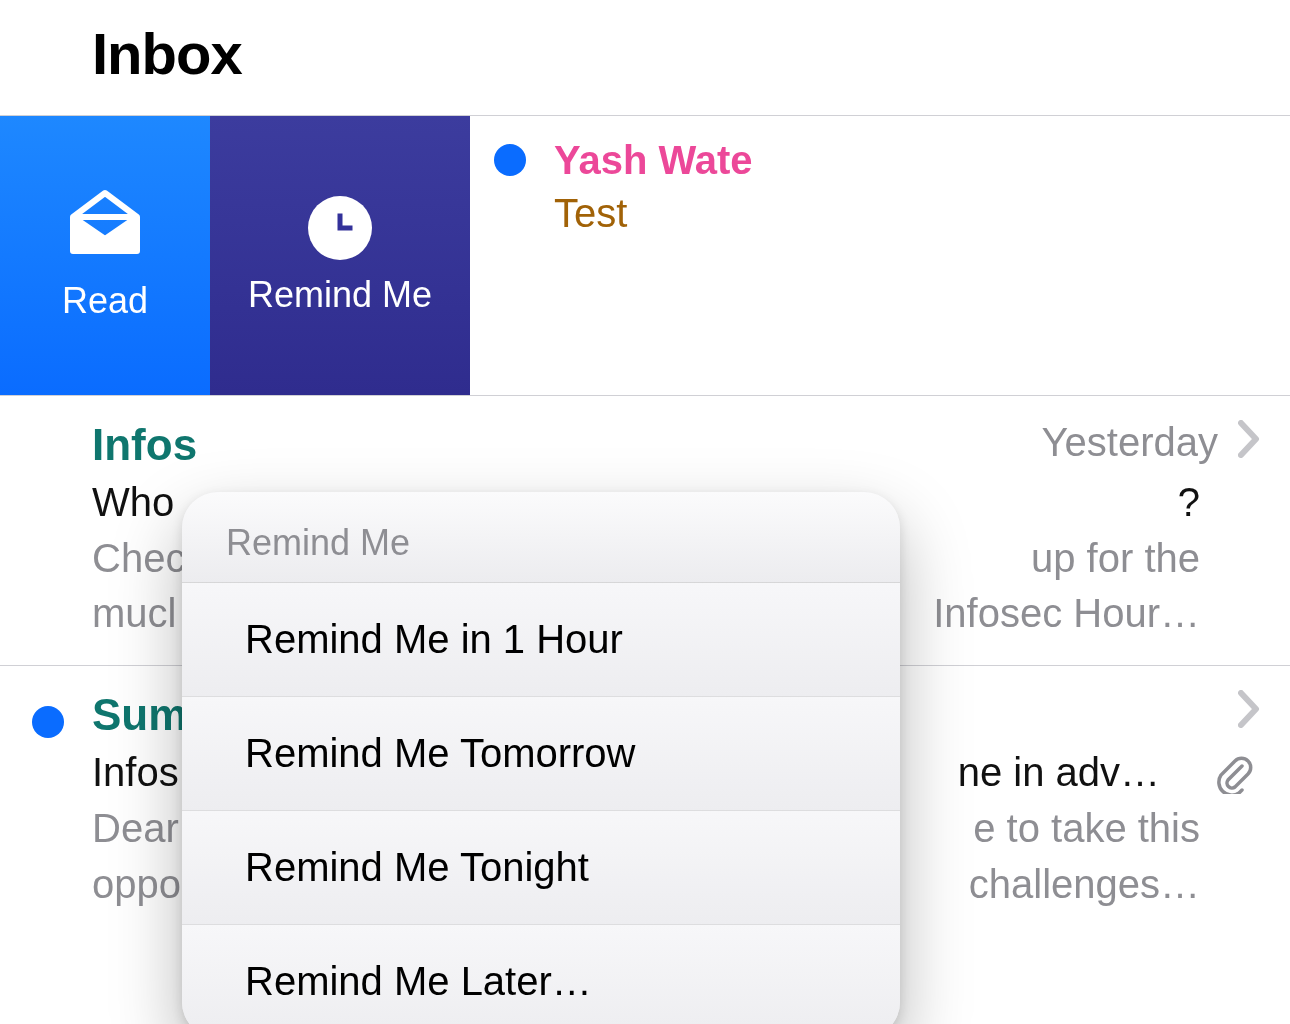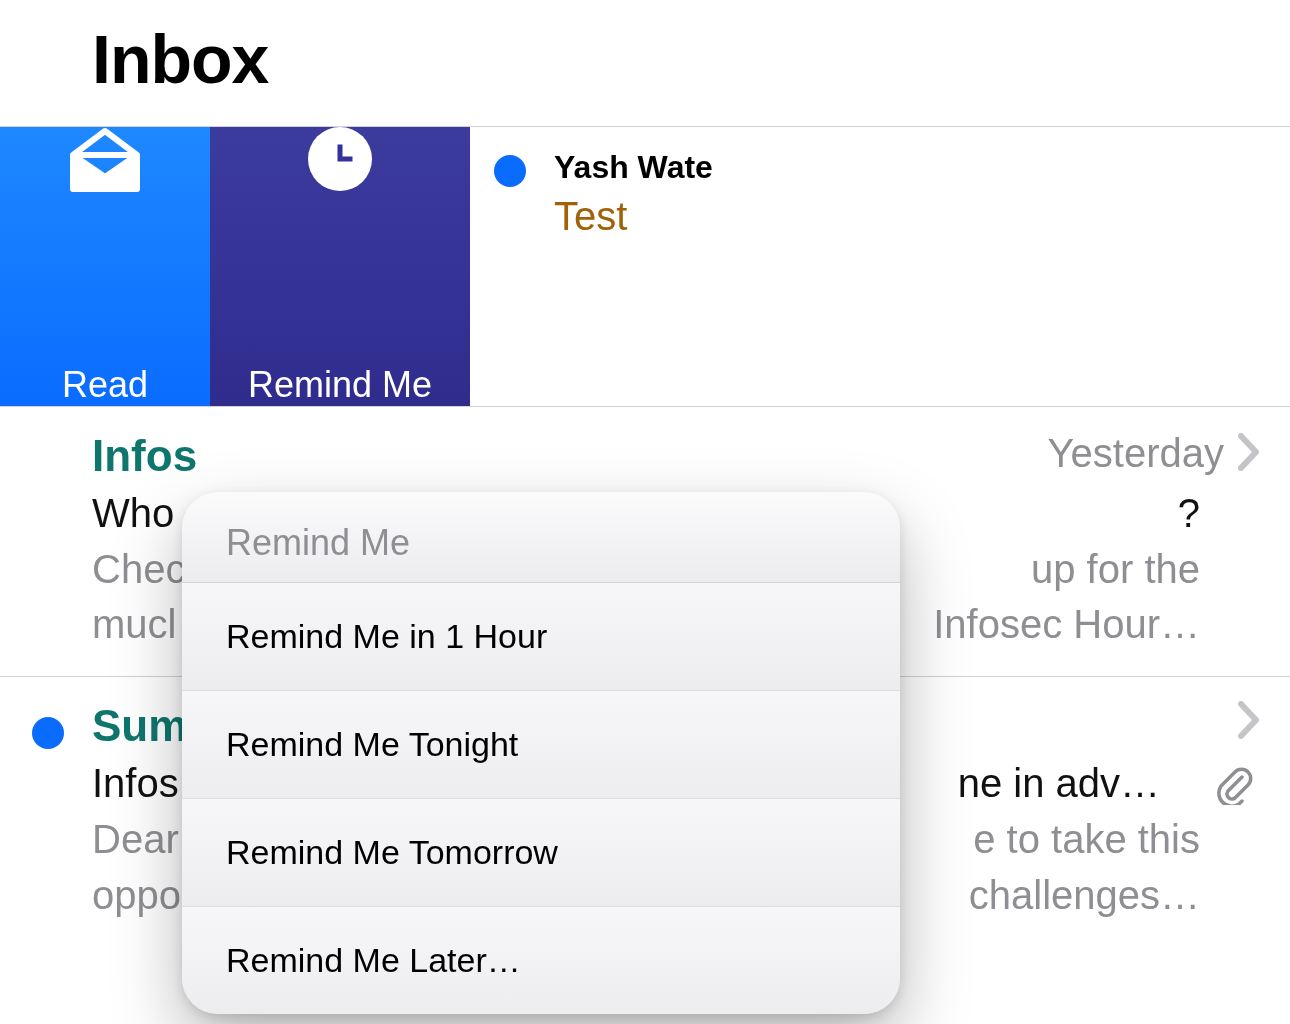--- a/index.html
+++ b/index.html
@@ -6,21 +6,21 @@
   body {
     font-family: -apple-system, BlinkMacSystemFont, "Segoe UI", Helvetica, Arial, sans-serif;
     background: #ffffff;
     width: 1290px;
     height: 1024px;
     overflow: hidden;
     position: relative;
   }
 
   .page-title {
-    font-size: 68px;
+    font-size: 58px;
     font-weight: 800;
     letter-spacing: -1px;
     color: #000;
     padding: 20px 0 28px 92px;
   }
 
   .top-divider {
     height: 1px;
     background: #d0d0d5;
     width: 100%;
@@ -37,21 +37,21 @@
     display: flex;
     height: 280px;
     border-bottom: 1px solid #d0d0d5;
     background: #ffffff;
   }
 
   .swipe-btn {
     display: flex;
     flex-direction: column;
     align-items: center;
-    justify-content: space-between;
+    justify-content: center;
     color: #fff;
     font-size: 36px;
     font-weight: 500;
     gap: 14px;
   }
   .swipe-read {
     width: 210px;
     background: linear-gradient(180deg, #1e88ff 0%, #0a6cff 100%);
   }
   .swipe-remind {
@@ -79,23 +79,23 @@
   .unread-dot {
     width: 32px;
     height: 32px;
     border-radius: 50%;
     background: #0a6cff;
     flex-shrink: 0;
     margin-top: 6px;
   }
 
   .sender-block .sender {
-    font-size: 32px;
+    font-size: 40px;
     font-weight: 700;
-    color: #000000;
+    color: #ec4899;
   }
   .sender-block .subject {
     font-size: 40px;
     font-weight: 500;
     color: #a16207;
     margin-top: 8px;
   }
 
   
   .row {
@@ -130,22 +130,22 @@
     color: #8e8e93;
     margin-top: 6px;
     line-height: 1.38;
   }
 
   .meta {
     position: absolute;
     right: 30px;
     top: 24px;
     display: flex;
-    align-items: center;
-    gap: 14px;
+    align-items: flex-start;
+    gap: 20px;
   }
   .date {
     font-size: 40px;
     color: #8e8e93;
   }
   .chevron {
     color: #c5c5c9;
   }
   .clip {
     position: absolute;
@@ -167,22 +167,22 @@
   }
   .menu-header {
     padding: 30px 44px 18px;
     font-size: 36px;
     color: #8e8e93;
     font-weight: 500;
     border-bottom: 1px solid rgba(0,0,0,.14);
     background: linear-gradient(180deg,#fbfbfc,#ececef);
   }
   .menu-item {
-    padding: 34px 44px;
-    font-size: 34px;
+    padding: 34px 63px;
+    font-size: 40px;
     font-weight: 500;
     color: #000;
     border-bottom: 1px solid rgba(0,0,0,.10);
     background: linear-gradient(180deg,#f7f7f9,#ededf0);
   }
   .menu-item:last-child { border-bottom: none; }
 </style>
 </head>
 <body>
 
@@ -277,16 +277,16 @@
         <span style="padding-right:60px">challenges…</span>
       </div>
     </div>
   </div>
 
 </div>
 
 <div class="menu">
   <div class="menu-header">Remind Me</div>
   <div class="menu-item">Remind Me in 1 Hour</div>
+  <div class="menu-item">Remind Me Tomorrow</div>
   <div class="menu-item">Remind Me Tonight</div>
-  <div class="menu-item">Remind Me Tomorrow</div>
   <div class="menu-item">Remind Me Later…</div>
 </div>
 
 </body></html>

